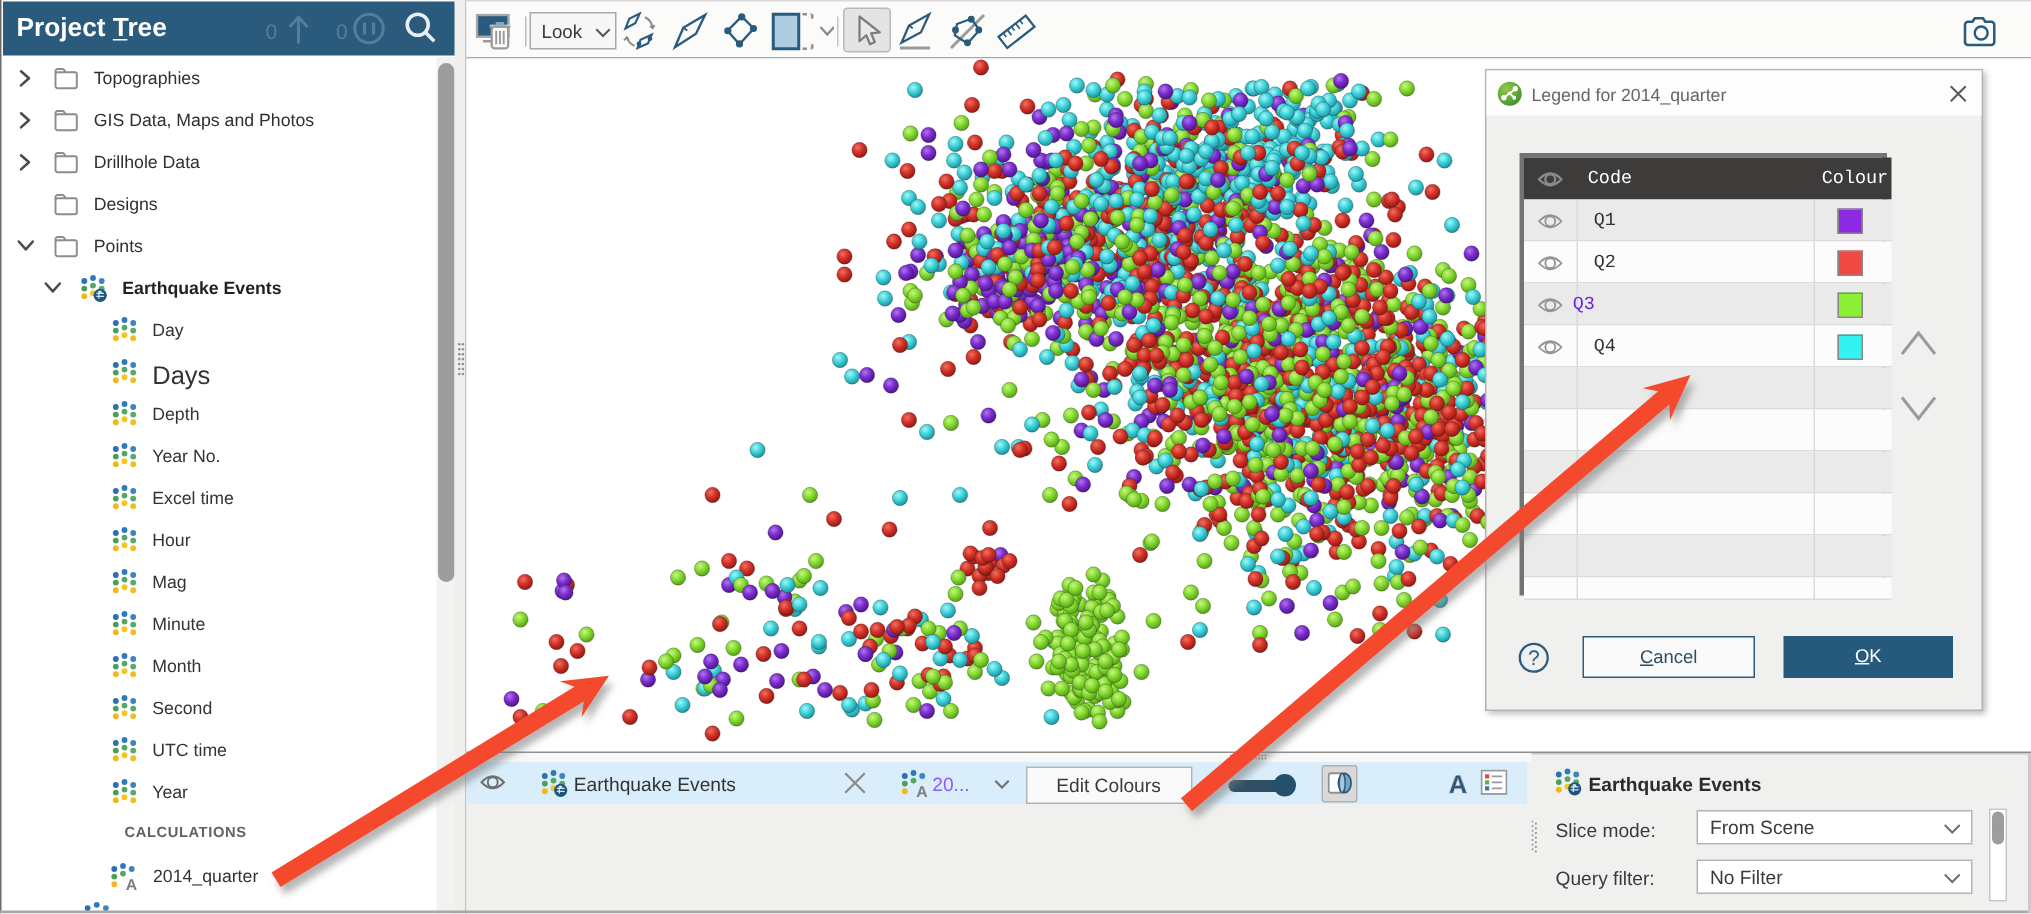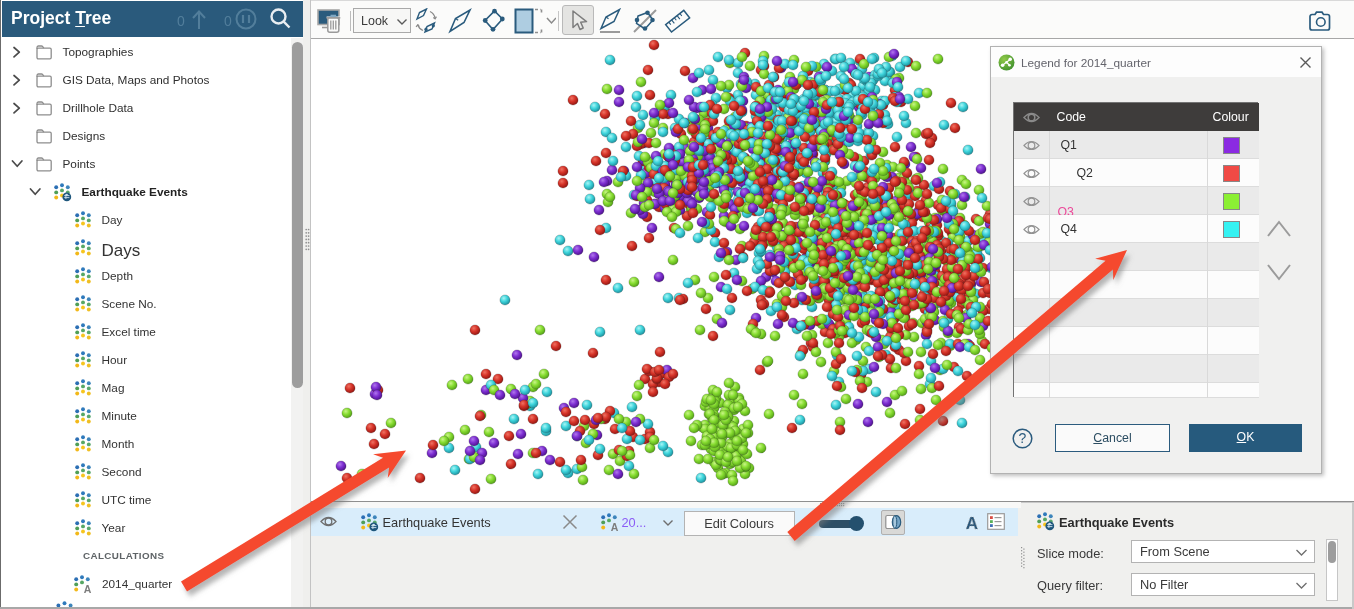--- a/index.html
+++ b/index.html
@@ -126,21 +126,21 @@
       <circle cx="3.2" cy="4.3" r="1.95" fill="#2c6fb4"></circle>
       <circle cx="3.2" cy="9.4" r="1.95" fill="#4f9e57"></circle>
       <circle cx="3.2" cy="14.5" r="1.95" fill="#f2b819"></circle>
       <circle cx="9.0" cy="2.3" r="1.95" fill="#2f7abc"></circle>
       <circle cx="9.0" cy="7.4" r="1.95" fill="#56a765"></circle>
       <circle cx="9.0" cy="12.5" r="1.95" fill="#f6c51e"></circle>
       <circle cx="14.8" cy="4.3" r="1.95" fill="#3d85bb"></circle>
       <circle cx="14.8" cy="9.4" r="1.95" fill="#5aa86d"></circle>
       <circle cx="14.8" cy="14.5" r="1.95" fill="#efbf23"></circle>
     </svg>
-  <div class="abs" style="left:100.5px;top:297.0px;font-size:11.8px;color:#333;">Scene No.</div>
+  <div class="abs" style="left:100.5px;top:297.0px;font-size:11.8px;color:#333;">Year No.</div>
   <svg class="abs" style="left:72.5px;top:323.1px;" width="19" height="19" viewBox="0 0 19 19">
       <circle cx="3.2" cy="4.3" r="1.95" fill="#2c6fb4"></circle>
       <circle cx="3.2" cy="9.4" r="1.95" fill="#4f9e57"></circle>
       <circle cx="3.2" cy="14.5" r="1.95" fill="#f2b819"></circle>
       <circle cx="9.0" cy="2.3" r="1.95" fill="#2f7abc"></circle>
       <circle cx="9.0" cy="7.4" r="1.95" fill="#56a765"></circle>
       <circle cx="9.0" cy="12.5" r="1.95" fill="#f6c51e"></circle>
       <circle cx="14.8" cy="4.3" r="1.95" fill="#3d85bb"></circle>
       <circle cx="14.8" cy="9.4" r="1.95" fill="#5aa86d"></circle>
       <circle cx="14.8" cy="14.5" r="1.95" fill="#efbf23"></circle>
@@ -3486,21 +3486,21 @@
       <path d="M4.6 11.2 L8.4 8.2 L12.2 5.4 M8.4 8.2 L11.4 11" stroke="#fff" stroke-width="1.2"></path>
       <circle cx="4.6" cy="11.2" r="1.8" fill="#fff"></circle>
       <circle cx="12.2" cy="5.2" r="1.8" fill="#fff"></circle>
       <circle cx="8.4" cy="8.2" r="1.2" fill="#fff"></circle>
       <circle cx="11.5" cy="11.2" r="1.3" fill="#fff"></circle>
     </svg>
   <div class="abs" style="left:30px;top:9px;font-size:11.8px;color:#64646c;">Legend for 2014_quarter</div>
   <svg class="abs" style="left:308px;top:9px;" width="13" height="13" viewBox="0 0 13 13">
       <path d="M1.5 1.5 L11.5 11.5 M11.5 1.5 L1.5 11.5" stroke="#5a5a5a" stroke-width="1.4"></path>
     </svg>
-  <div class="abs" style="left:21.5px;top:55px;width:245.5px;height:295px;border:1px solid #737373;background:#fff;">
+  <div class="abs" style="left:21.5px;top:55px;width:245.5px;height:295px;border:3px solid #737373;background:#fff;font-family:Liberation Mono, monospace;">
       <div class="abs" style="left:0;top:0;width:245.5px;height:28px;background:#3e3c3b;"></div>
       <svg class="abs" style="left:9px;top:6.5px;" width="17" height="15" viewBox="0 0 17 15">
         <path d="M1 7.5 Q8.5 -0.5 16 7.5 Q8.5 15.5 1 7.5 Z" fill="none" stroke="#8a8a8a" stroke-width="1.5"></path>
         <circle cx="8.5" cy="7.5" r="3.3" fill="none" stroke="#8a8a8a" stroke-width="1.5"></circle>
       </svg>
       <div class="abs" style="left:43px;top:7px;font-size:12.3px;color:#fff;">Code</div>
       <div class="abs" style="left:199px;top:7px;font-size:12.3px;color:#fff;">Colour</div>
       <div class="abs" style="left:0;top:28px;width:245.5px;height:28px;background:#eaeaea;border-bottom:1px solid #dcdcdc;"></div>
       <div class="abs" style="left:35.5px;top:28px;width:1px;height:28px;background:#d9d9d9;"></div>
       <div class="abs" style="left:193.5px;top:28px;width:1px;height:28px;background:#d9d9d9;"></div>
@@ -3510,30 +3510,30 @@
       </svg>
       <div class="abs" style="left:47px;top:35px;font-size:12.3px;color:#333;">Q1</div>
       <div class="abs" style="left:209px;top:33.5px;width:17px;height:17px;background:#8b2ae2;border:1px solid #888;"></div>
       <div class="abs" style="left:0;top:56px;width:245.5px;height:28px;background:#fcfcfc;border-bottom:1px solid #dcdcdc;"></div>
       <div class="abs" style="left:35.5px;top:56px;width:1px;height:28px;background:#d9d9d9;"></div>
       <div class="abs" style="left:193.5px;top:56px;width:1px;height:28px;background:#d9d9d9;"></div>
       <svg class="abs" style="left:9px;top:62.5px;" width="17" height="15" viewBox="0 0 17 15">
         <path d="M1 7.5 Q8.5 -0.5 16 7.5 Q8.5 15.5 1 7.5 Z" fill="none" stroke="#939393" stroke-width="1.2"></path>
         <circle cx="8.5" cy="7.5" r="3.3" fill="none" stroke="#939393" stroke-width="1.2"></circle>
       </svg>
-      <div class="abs" style="left:47px;top:63px;font-size:12.3px;color:#333;margin-left:16px;">Q2</div>
+      <div class="abs" style="left:47px;top:63px;font-size:12.3px;color:#333;">Q2</div>
       <div class="abs" style="left:209px;top:61.5px;width:17px;height:17px;background:#f04a45;border:1px solid #888;"></div>
       <div class="abs" style="left:0;top:84px;width:245.5px;height:28px;background:#eaeaea;border-bottom:1px solid #dcdcdc;"></div>
       <div class="abs" style="left:35.5px;top:84px;width:1px;height:28px;background:#d9d9d9;"></div>
       <div class="abs" style="left:193.5px;top:84px;width:1px;height:28px;background:#d9d9d9;"></div>
       <svg class="abs" style="left:9px;top:90.5px;" width="17" height="15" viewBox="0 0 17 15">
         <path d="M1 7.5 Q8.5 -0.5 16 7.5 Q8.5 15.5 1 7.5 Z" fill="none" stroke="#939393" stroke-width="1.2"></path>
         <circle cx="8.5" cy="7.5" r="3.3" fill="none" stroke="#939393" stroke-width="1.2"></circle>
       </svg>
-      <div class="abs" style="left:44px;top:91px;font-size:12.3px;color:#ec4899;margin-top:11px;">Q3</div>
+      <div class="abs" style="left:33px;top:91px;font-size:12.3px;color:#6d28d9;">Q3</div>
       <div class="abs" style="left:209px;top:89.5px;width:17px;height:17px;background:#8bef33;border:1px solid #888;"></div>
       <div class="abs" style="left:0;top:112px;width:245.5px;height:28px;background:#fcfcfc;border-bottom:1px solid #dcdcdc;"></div>
       <div class="abs" style="left:35.5px;top:112px;width:1px;height:28px;background:#d9d9d9;"></div>
       <div class="abs" style="left:193.5px;top:112px;width:1px;height:28px;background:#d9d9d9;"></div>
       <svg class="abs" style="left:9px;top:118.5px;" width="17" height="15" viewBox="0 0 17 15">
         <path d="M1 7.5 Q8.5 -0.5 16 7.5 Q8.5 15.5 1 7.5 Z" fill="none" stroke="#939393" stroke-width="1.2"></path>
         <circle cx="8.5" cy="7.5" r="3.3" fill="none" stroke="#939393" stroke-width="1.2"></circle>
       </svg>
       <div class="abs" style="left:47px;top:119px;font-size:12.3px;color:#333;">Q4</div>
       <div class="abs" style="left:209px;top:117.5px;width:17px;height:17px;background:#35f2f2;border:1px solid #888;"></div>

